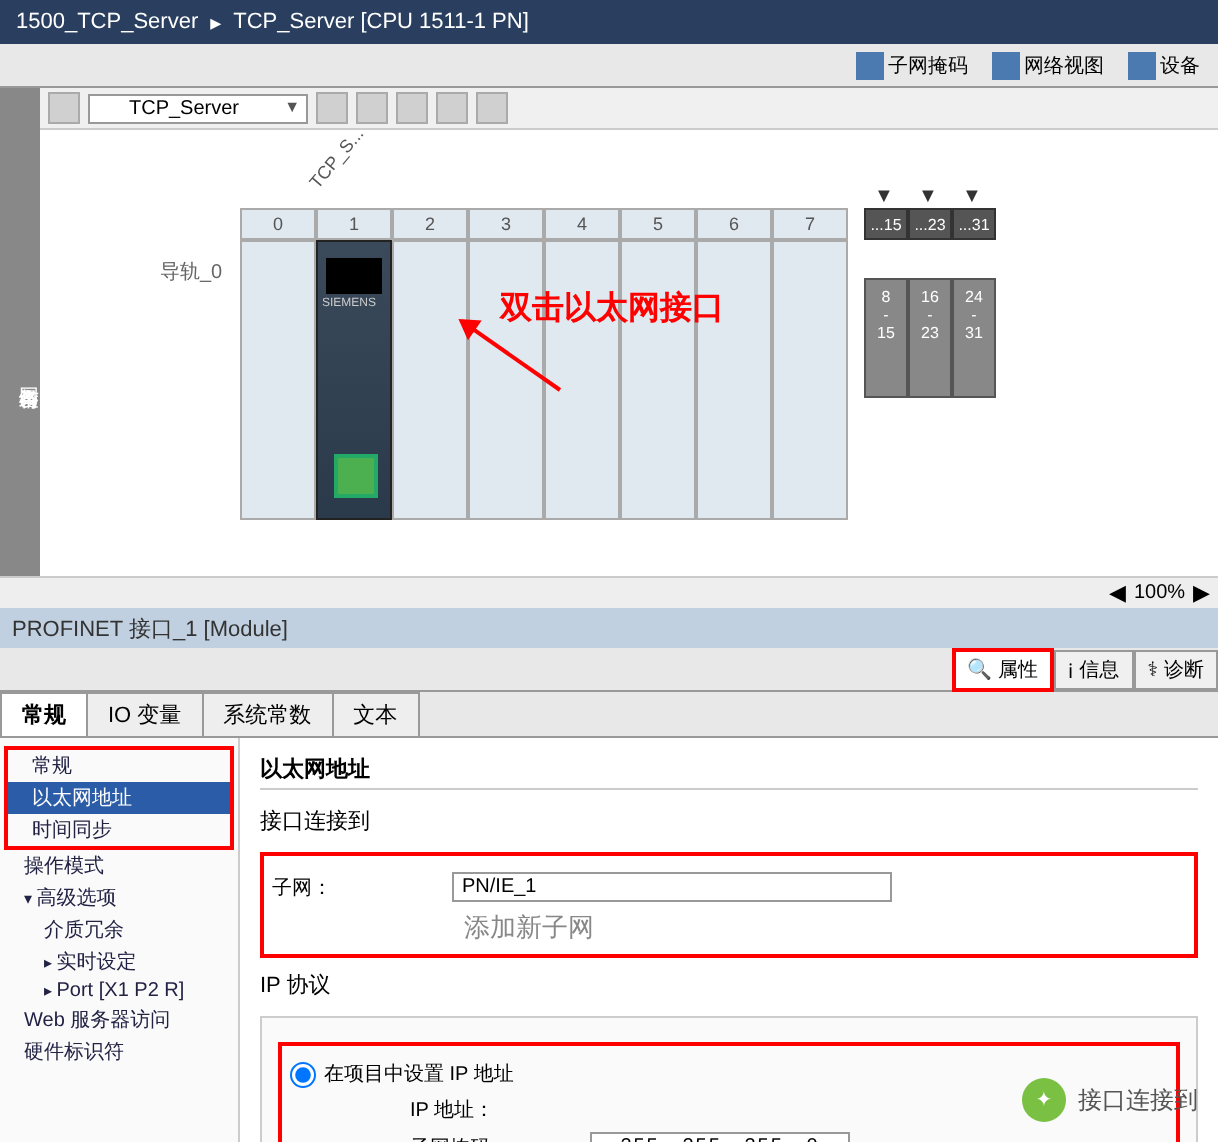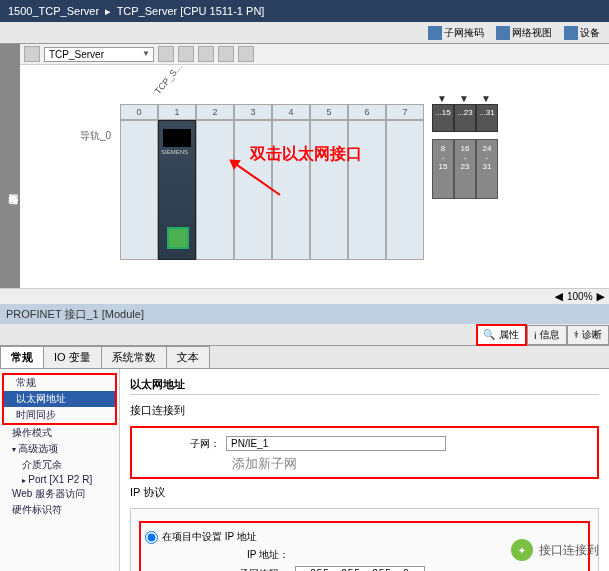--- a/index.html
+++ b/index.html
@@ -9,37 +9,37 @@
 .breadcrumb span { color: #fff; }
 .bc-sep { color: #aaa; }
 
 .top-toolbar { background: #e8e8e8; height: 22px; border-bottom: 1px solid #999; display: flex; align-items: center; justify-content: flex-end; padding: 0 4px; gap: 2px; }
 .tool-btn { display: flex; align-items: center; gap: 2px; padding: 1px 4px; border: 1px solid transparent; cursor: pointer; font-size: 10px; }
 .tool-btn .ic { width: 14px; height: 14px; background: #4a7aaf; }
 
 .device-area { position: relative; height: 244px; background: #fff; display: flex; }
 .side-tab { width: 20px; background: #888; writing-mode: vertical-rl; color: #fff; font-size: 10px; padding-top: 40px; text-align: center; }
 .device-main { flex: 1; position: relative; overflow: hidden; }
-.device-toolbar { display: flex; align-items: center; gap: 4px; padding: 2px 4px; background: #f0f0f0; border-bottom: 1px solid #ccc; }
+.device-toolbar { display: flex; align-items: center; gap: 4px; padding: 2px 4px; background: #f0f0f0; border-bottom: 1px solid #ccc; text-align: center; }
 .combo { border: 1px solid #999; background: #fff; padding: 1px 18px 1px 4px; font-size: 10px; width: 110px; position: relative; }
 .combo::after { content: "▼"; position: absolute; right: 3px; font-size: 8px; color: #555; }
 .mini-ic { width: 16px; height: 16px; background: #d0d0d0; border: 1px solid #aaa; }
 
 .rack { position: absolute; top: 60px; left: 100px; }
 .slot-header { display: flex; }
 .slot-num { width: 38px; height: 16px; background: #e0e8f0; border: 1px solid #aaa; text-align: center; font-size: 9px; line-height: 14px; color: #555; }
 .slot-body { display: flex; }
 .slot-cell { width: 38px; height: 140px; background: #e0e8f0; border: 1px solid #aaa; }
 .cpu-module { width: 38px; height: 140px; background: linear-gradient(#3a4a5a, #2a3a4a); border: 1px solid #222; position: relative; }
 .cpu-display { position: absolute; top: 8px; left: 4px; right: 4px; height: 18px; background: #000; }
 .cpu-label { position: absolute; top: 28px; left: 2px; font-size: 6px; color: #ccc; }
 .cpu-port { position: absolute; bottom: 10px; left: 8px; width: 22px; height: 22px; background: #4caf50; border: 2px solid #2a6; }
 .rail-label { position: absolute; left: 60px; top: 85px; font-size: 10px; color: #666; }
 .ext-slots { position: absolute; top: 60px; left: 412px; display: flex; }
-.ext-head { width: 22px; height: 28px; background: #555; color: #fff; font-size: 8px; text-align: center; line-height: 16px; border: 1px solid #333; position: relative; }
+.ext-head { width: 22px; height: 16px; background: #555; color: #fff; font-size: 8px; text-align: center; line-height: 16px; border: 1px solid #333; position: relative; }
 .ext-head::before { content: "▼"; position: absolute; top: -14px; left: 4px; color: #333; font-size: 10px; }
 .ext-col { position: absolute; top: 95px; left: 412px; display: flex; gap: 0; }
 .ext-cell { width: 22px; height: 60px; background: #888; border: 1px solid #555; color: #fff; font-size: 8px; text-align: center; padding-top: 4px; }
 .annot { position: absolute; color: #ff0000; font-weight: bold; font-size: 16px; top: 100px; left: 230px; }
 .arrow { position: absolute; top: 150px; left: 200px; width: 60px; height: 2px; background: #ff0000; transform: rotate(35deg); transform-origin: right; }
 .arrow::before { content: ""; position: absolute; left: -8px; top: -5px; border: 6px solid transparent; border-right: 10px solid #ff0000; }
 
 .scroll-row { height: 16px; background: #eee; border-top: 1px solid #ccc; display: flex; align-items: center; justify-content: flex-end; padding: 0 4px; }
 .zoom { font-size: 10px; padding: 0 4px; }
 
@@ -61,21 +61,21 @@
 .nav-item { padding: 1px 4px 1px 12px; font-size: 10px; cursor: pointer; color: #224; }
 .nav-item.sel { background: #2a5ca8; color: #fff; }
 .nav-item.exp::before { content: "▾ "; font-size: 8px; }
 .nav-item.col::before { content: "▸ "; font-size: 8px; }
 .nav-sub { padding-left: 22px; }
 .nav-box { border: 2px solid #ff0000; margin: 0 2px; }
 
 .prop-content { flex: 1; padding: 6px 10px; overflow: auto; }
 .sect-title { font-weight: bold; font-size: 11px; padding: 2px 0; border-bottom: 1px solid #ccc; margin-bottom: 6px; }
 .field-row { display: flex; align-items: center; margin: 4px 0; }
-.field-label { width: 90px; text-align: right; padding-right: 6px; font-size: 10px; }
+.field-label { width: 90px; padding-right: 6px; font-size: 10px; }
 .field-input { border: 1px solid #999; background: #fff; padding: 1px 4px; font-size: 10px; width: 180px; }
 .field-link { color: #888; font-size: 13px; padding-left: 96px; }
 .fieldset { border: 2px solid #ff0000; padding: 4px; margin: 4px 0; }
 .ip-box { border: 1px solid #ccc; padding: 8px; background: #fafafa; }
 .radio-row { display: flex; align-items: center; gap: 4px; font-size: 10px; margin: 3px 0; }
 .ip-input { border: 1px solid #999; background: #fff; padding: 1px 3px; font-size: 10px; width: 130px; text-align: center; letter-spacing: 1px; }
 
 .watermark { position: absolute; bottom: 10px; right: 10px; display: flex; align-items: center; gap: 6px; font-size: 12px; color: #555; }
 .wm-ic { width: 22px; height: 22px; border-radius: 50%; background: #7ac043; display: flex; align-items: center; justify-content: center; color: #fff; font-size: 10px; }
 </style>
@@ -185,20 +185,21 @@
 <div class="prop-body">
   <div class="nav-tree">
     <div class="nav-box">
       <div class="nav-item">常规</div>
       <div class="nav-item sel">以太网地址</div>
       <div class="nav-item">时间同步</div>
     </div>
     <div class="nav-item">操作模式</div>
     <div class="nav-item exp">高级选项</div>
     <div class="nav-item nav-sub">介质冗余</div>
+    <div class="nav-item nav-sub col">实时设定</div>
     <div class="nav-item nav-sub col">Port [X1 P2 R]</div>
     <div class="nav-item">Web 服务器访问</div>
     <div class="nav-item">硬件标识符</div>
   </div>
 
   <div class="prop-content">
     <div class="sect-title">以太网地址</div>
     <div class="sect-title" style="font-weight:normal;border:none">接口连接到</div>
 
     <div class="fieldset">

